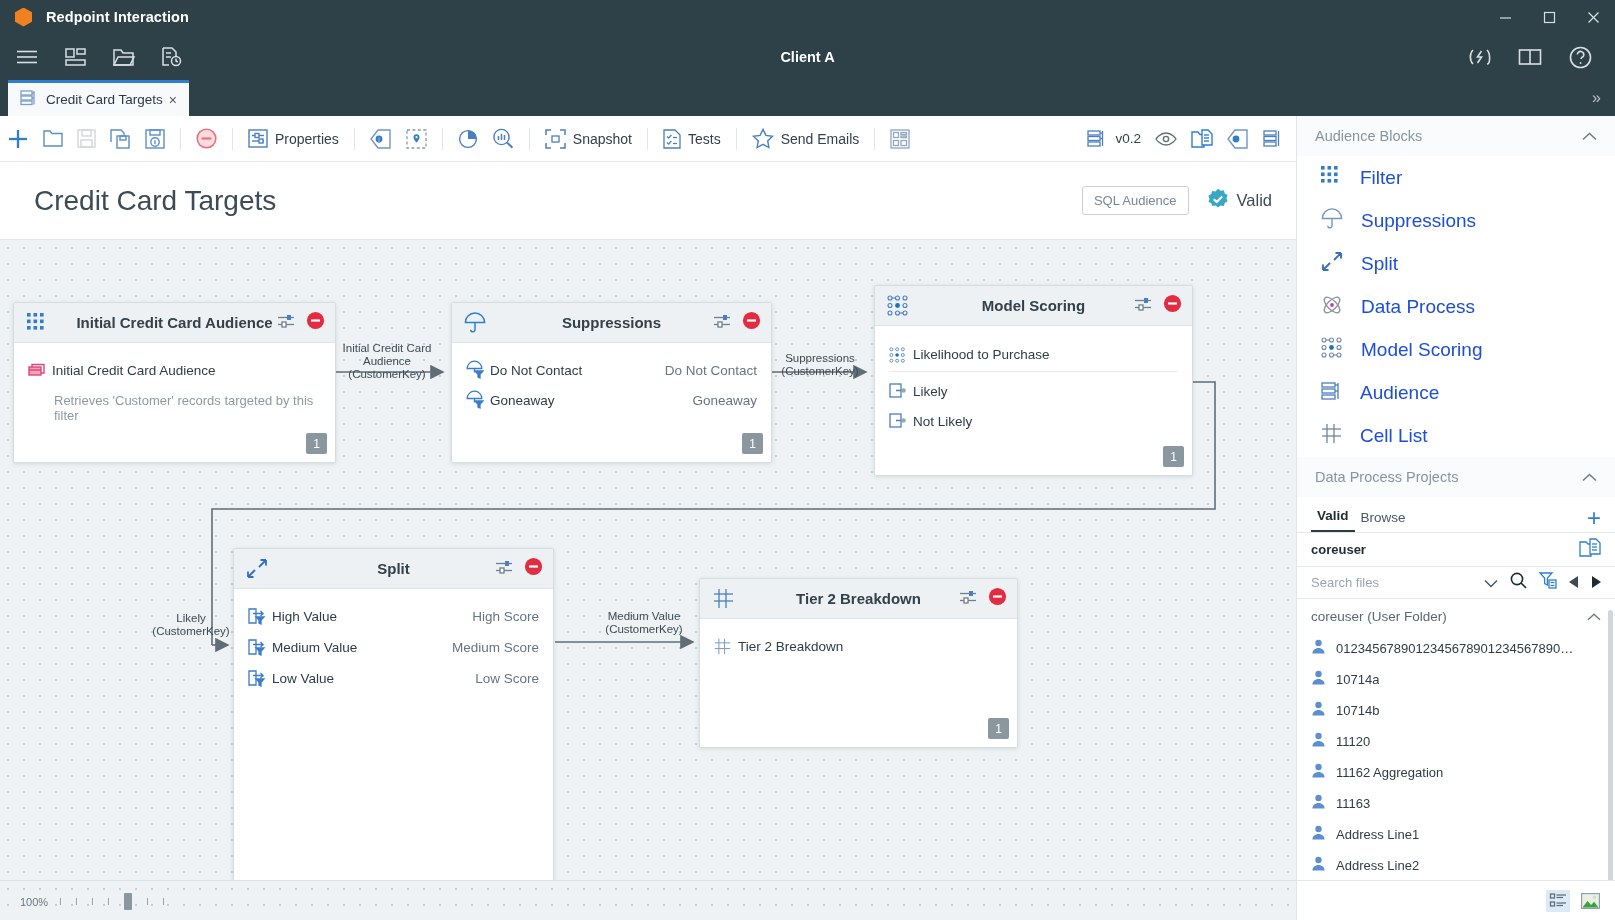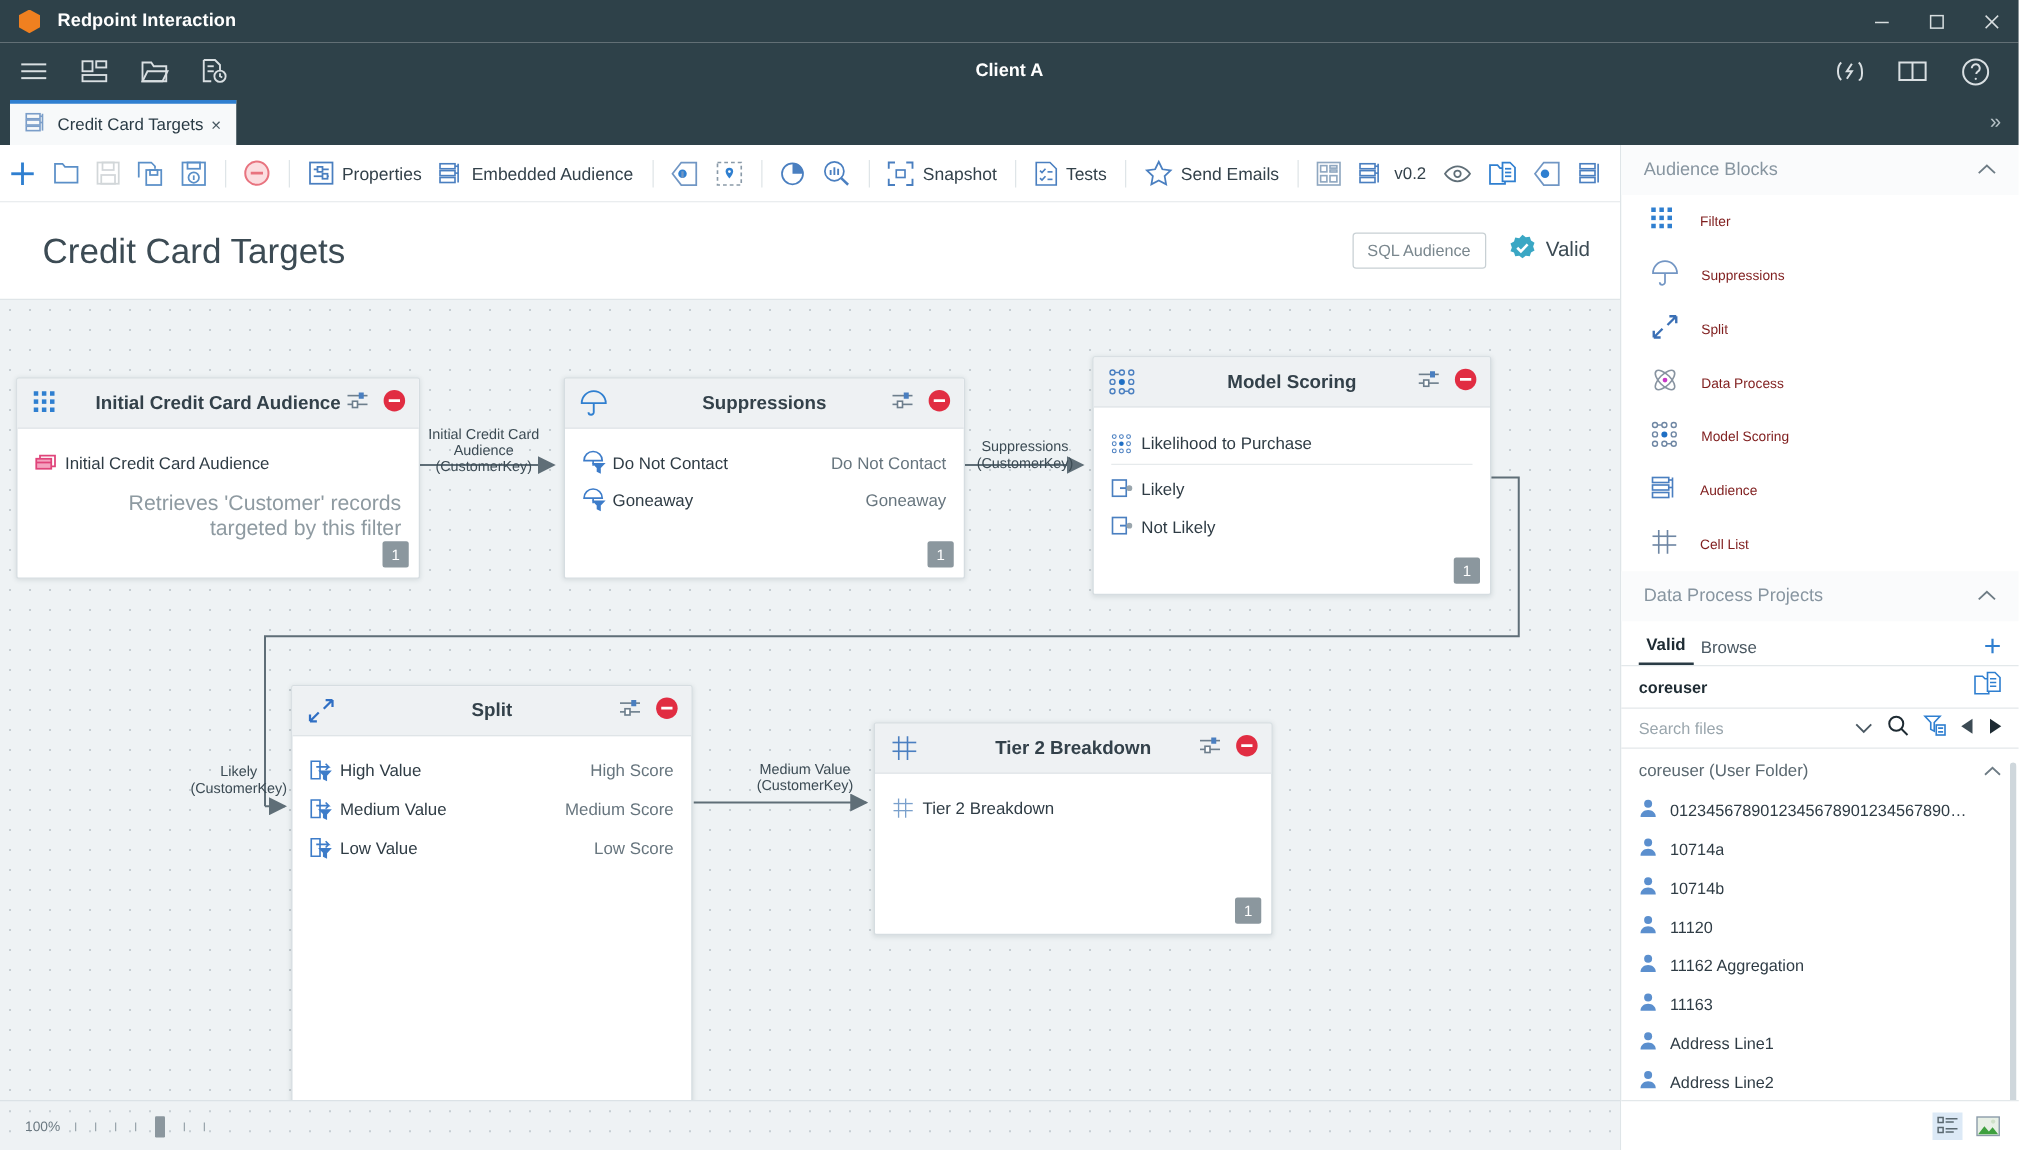--- a/index.html
+++ b/index.html
@@ -128,21 +128,21 @@
     font-size: 15px; font-weight: bold; color: #33414a; pointer-events: none;
   }
   .node-actions { margin-left: auto; display: flex; align-items: center; gap: 10px; z-index: 2; }
   .node-body { position: relative; padding: 12px 14px 0 14px; }
   .row {
     display: flex; align-items: center; height: 30px; font-size: 13.5px; color: #2f3c45;
   }
   .row .ri { width: 24px; display: flex; align-items: center; }
   .row .rv { margin-left: auto; color: #67757e; }
   .row.hdrrow { border-bottom: 1px solid #e6eaec; height: 34px; margin-bottom: 4px; }
-  .desc { font-size: 17px; color: #8e9aa1; margin: 8px 0 0 26px; text-align: right; }
+  .desc { font-size: 13px; color: #8e9aa1; margin: 8px 0 0 26px; }
   .badge-count {
     position: absolute; right: 8px; bottom: 8px; width: 21px; height: 21px;
     background: #8b979e; color: #fff; font-size: 12px;
     display: flex; align-items: center; justify-content: center; border-radius: 2px;
   }
   .edge-label {
     position: absolute; font-size: 11.5px; color: #3c4b54;
     text-align: center; line-height: 13px; white-space: pre-line;
   }
 
@@ -150,21 +150,21 @@
   .rightpanel {
     position: absolute; top: 116px; left: 1296px; width: 319px; height: 804px;
     background: #ffffff; border-left: 1px solid #dfe5e8;
   }
   .sec-head {
     height: 40px; display: flex; align-items: center; padding: 0 18px;
     font-size: 14.5px; color: #8795a0; background: #fafbfc;
   }
   .sec-head .caret { margin-left: auto; color: #6e7c85; }
   .blk-item { height: 43px; display: flex; align-items: center; padding-left: 24px; gap: 18px; }
-  .blk-lbl { font-size: 11px; color: #7f1d1d; }
+  .blk-lbl { font-size: 19px; color: #1d4ed8; }
   .tabs2 { height: 36px; display: flex; align-items: flex-end; padding: 0 14px; border-bottom: 1px solid #e3e8ea; }
   .t2 { font-size: 13.5px; color: #4a5862; padding: 0 6px 7px 6px; }
   .t2.active { color: #1e2b33; font-weight: bold; border-bottom: 2px solid #2a3b45; }
   .t2plus { margin-left: auto; color: #2f7fd0; font-size: 24px; line-height: 20px; padding-bottom: 4px; }
   .srchrow1 { height: 34px; display: flex; align-items: center; padding: 0 14px; border-bottom: 1px solid #e3e8ea; text-align: right; }
   .srch-val { font-size: 13px; color: #1e2b33; font-weight: bold; }
   .srchrow2 { height: 32px; display: flex; align-items: center; padding: 0 14px; gap: 12px; border-bottom: 1px solid #e3e8ea; }
   .srch-ph { font-size: 13px; color: #9aa6ad; }
   .folder-head { height: 34px; display: flex; align-items: center; padding: 0 14px; font-size: 13.5px; color: #5a6870; }
   .folder-head .caret { margin-left: auto; }
@@ -327,31 +327,20 @@
     <div class="tb-item" data-name="properties-button">
       <svg width="20" height="19" viewBox="0 0 20 19" fill="none" stroke="#4a7fc0" stroke-width="1.4">
           <rect x="1" y="1" width="18" height="17"></rect>
           <line x1="4" y1="6.5" x2="16" y2="6.5"></line>
           <line x1="4" y1="12" x2="16" y2="12"></line>
           <rect x="7" y="4.5" width="4" height="4" fill="#fff"></rect>
           <rect x="11" y="10" width="4" height="4" fill="#fff"></rect>
         </svg>
       <span class="lbl" data-name="properties-label">Properties</span>
     </div>
-    <div class="tb-item" data-name="embedded-audience-button">
-      <svg width="19" height="19" viewBox="0 0 19 19" fill="none" stroke="#4a7fc0" stroke-width="1.3">
-          <rect x="1" y="2" width="12" height="4"></rect>
-          <rect x="1" y="7.5" width="12" height="4"></rect>
-          <rect x="1" y="13" width="12" height="4"></rect>
-          <line x1="15.5" y1="2" x2="15.5" y2="17"></line>
-          <line x1="13" y1="4" x2="15.5" y2="4"></line>
-          <line x1="13" y1="9.5" x2="15.5" y2="9.5"></line>
-        </svg>
-      <span class="lbl" data-name="embedded-audience-label">Embedded Audience</span>
-    </div>
     <div class="tb-sep" data-name="toolbar-separator"></div>
     <div class="tb-item" data-name="tag-info-button">
       <svg width="22" height="20" viewBox="0 0 22 20" fill="none" stroke="#7096c4" stroke-width="1.4">
           <path d="M8 1h12v18H8L1 10z"></path>
           <circle cx="9" cy="10" r="3.4" fill="#2f7fd0" stroke="none"></circle>
           <text x="9" y="12.6" font-size="5.5" fill="#fff" text-anchor="middle" font-family="Liberation Sans">i</text>
         </svg>
     </div>
     <div class="tb-item" data-name="geo-pin-button">
       <svg width="21" height="20" viewBox="0 0 21 20" fill="none">

